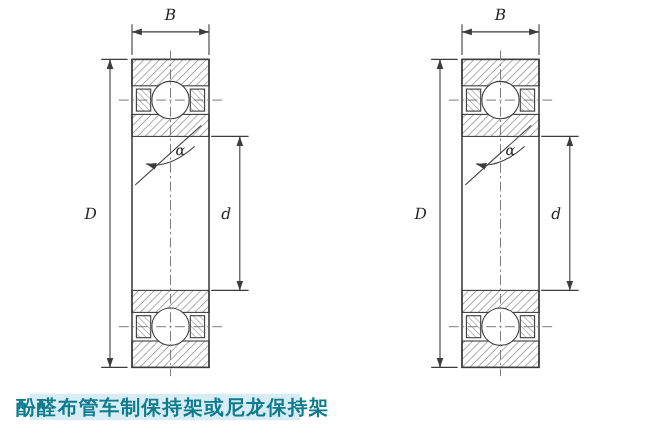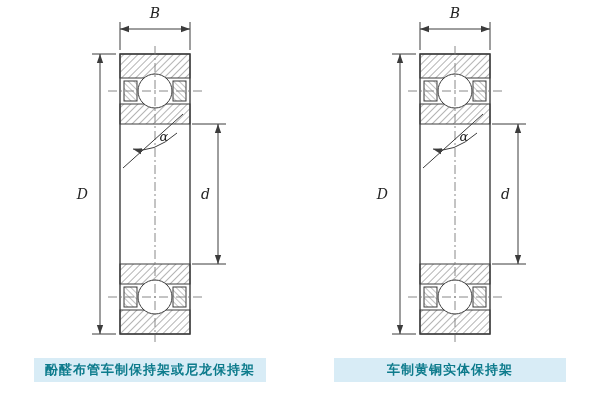--- a/index.html
+++ b/index.html
@@ -40,27 +40,28 @@
     font-style: italic;
     font-size: 13px;
     fill: #222222;
   }
   .caption {
     width: 232px;
     height: 24px;
     margin-top: 4px;
     background: #d8ecf6;
     color: #0d7b8c;
-    font-size: 13px;
+    font-size: 18px;
     font-weight: 600;
     letter-spacing: 1px;
     display: flex;
     align-items: center;
     justify-content: center;
     white-space: nowrap;
+    padding-left: 14px;
   }
 </style>
 </head>
 <body>
 
 <div class="page">
   <div class="figures">
 
     <div class="figure">
       <svg class="bearing-svg" viewBox="0 0 260 352" width="260" height="352">
@@ -184,19 +185,16 @@
         <text x="68" y="197" class="dim-label" text-anchor="end">D</text>
 
         <g stroke="#3c3c3c" stroke-width="1" fill="none">
           <line x1="172" y1="122" x2="206" y2="122"></line>
           <line x1="172" y1="262" x2="206" y2="262"></line>
           <line x1="198" y1="122" x2="198" y2="262" marker-start="url(#arr-b)" marker-end="url(#arr-b)"></line>
         </g>
         <text x="190" y="197" class="dim-label" text-anchor="end">d</text>
       </svg>
 
-      <div class="caption">
-        <span>车制黄铜实体保持架</span>
-      </div>
     </div>
 
   </div>
 </div>
 
 </body></html>

